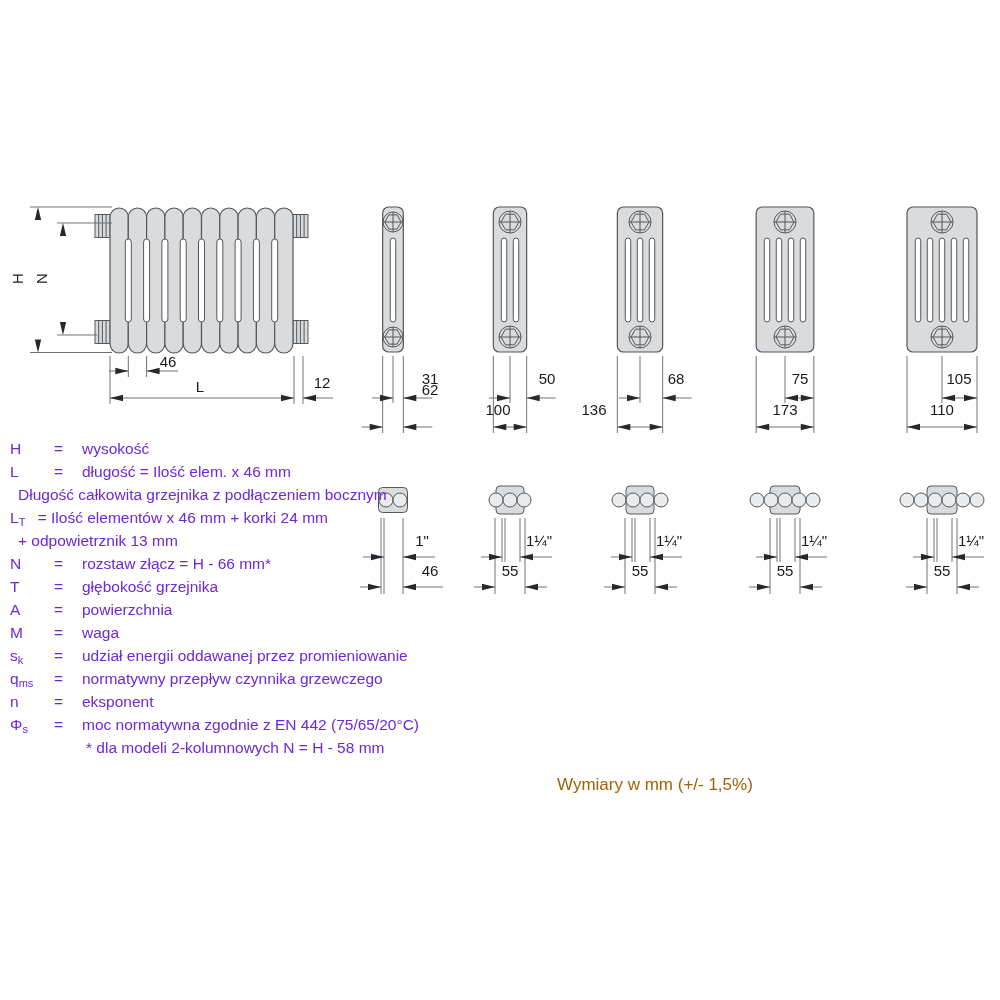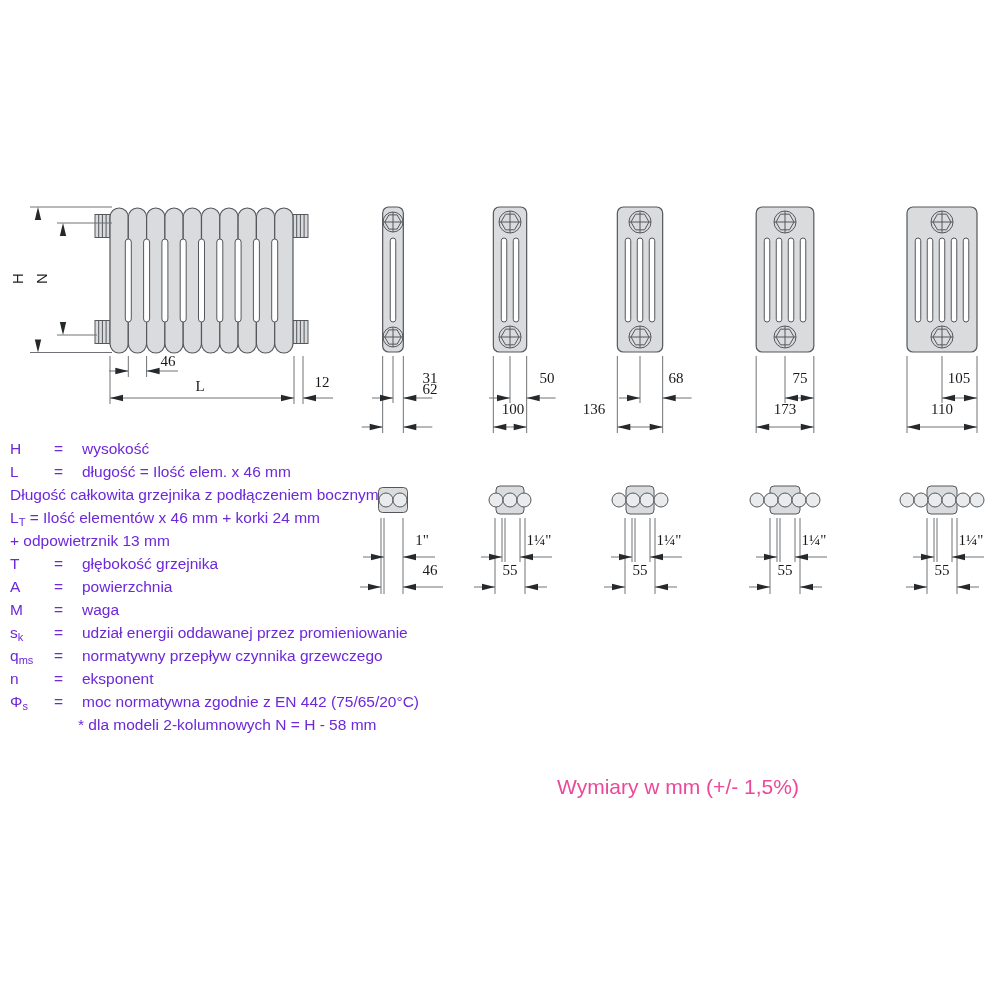--- a/index.html
+++ b/index.html
@@ -1,30 +1,30 @@
 <!DOCTYPE html>
 <html><head>
 <meta charset="utf-8">
 <style>
   html,body{margin:0;padding:0;background:#fff;}
   #canvas{position:relative;width:1000px;height:1000px;background:#fff;overflow:hidden;
           font-family:"Liberation Sans",sans-serif;}
   #art{position:absolute;left:0;top:0;}
   .lbl{position:absolute;font-size:15px;color:#191919;white-space:nowrap;line-height:1;}
-  .ctr{transform:translateX(-50%);font-family:Liberation Serif, serif;}
+  .ctr{transform:translateX(-50%);}
   .rot{transform:rotate(-90deg);}
   .legend{position:absolute;left:10px;top:437px;width:540px;}
   .lr{height:23px;line-height:23px;font-size:15.5px;color:#6d28d9;white-space:nowrap;}
   .lr .sym{display:inline-block;width:44px;}
   .lr .eq{display:inline-block;width:28px;}
   .lr.flow .sym{width:auto;}
-  .lr.flow .txt{margin-left:0;}
+  .lr.flow .txt{margin-left:8px;}
   .lr.indent{padding-left:68px;}
   .sb{font-size:11px;position:relative;top:3px;}
-  .note{position:absolute;left:557px;top:775px;font-size:21px;color:#ec4899;white-space:nowrap;}
+  .note{position:absolute;left:557px;top:775px;font-size:17px;color:#a16207;white-space:nowrap;}
 </style>
 </head>
 <body>
 
 <div id="canvas">
 
   <svg id="art" width="1000" height="1000">
       <g>
         <rect x="95" y="214.5" width="15" height="23" fill="#d9dbdd" stroke="#54585c"></rect>
         <line x1="98.7" y1="214.5" x2="98.7" y2="237.5" stroke="#54585c" stroke-width="1"></line>
@@ -299,21 +299,21 @@
   <span class="lbl ctr" style="left:200px;top:379px">L</span>
   <span class="lbl ctr" style="left:322px;top:375px">12</span>
 
   <span class="lbl ctr" style="left:430px;top:371px">31</span>
   <span class="lbl ctr" style="left:547px;top:371px">50</span>
   <span class="lbl ctr" style="left:676px;top:371px">68</span>
   <span class="lbl ctr" style="left:800px;top:371px">75</span>
   <span class="lbl ctr" style="left:959px;top:371px">105</span>
 
   <span class="lbl ctr" style="left:430px;top:382px">62</span>
-  <span class="lbl ctr" style="left:513px;top:402px">100</span>
+  <span class="lbl ctr" style="left:498px;top:402px">100</span>
   <span class="lbl ctr" style="left:594px;top:402px">136</span>
   <span class="lbl ctr" style="left:785px;top:402px">173</span>
   <span class="lbl ctr" style="left:942px;top:402px">110</span>
 
   <span class="lbl ctr" style="left:422px;top:533px">1"</span>
   <span class="lbl ctr" style="left:539px;top:533px">1¼"</span>
   <span class="lbl ctr" style="left:669px;top:533px">1¼"</span>
   <span class="lbl ctr" style="left:814px;top:533px">1¼"</span>
   <span class="lbl ctr" style="left:971px;top:533px">1¼"</span>
 
@@ -322,20 +322,21 @@
   <span class="lbl ctr" style="left:640px;top:563px">55</span>
   <span class="lbl ctr" style="left:785px;top:563px">55</span>
   <span class="lbl ctr" style="left:942px;top:563px">55</span>
 
   <div class="legend">
     <div class="lr"><span class="sym"><span>H</span><span class="sb"></span></span><span class="eq">=</span><span class="txt">wysokość</span></div>
     <div class="lr"><span class="sym"><span>L</span><span class="sb"></span></span><span class="eq">=</span><span class="txt">długość = Ilość elem. x 46 mm</span></div>
     <div class="lr flow"><span class="txt">Długość całkowita grzejnika z podłączeniem bocznym</span></div>
     <div class="lr flow"><span class="sym"><span>L</span><span class="sb">T</span></span> <span class="txt">= Ilość elementów x 46 mm + korki 24 mm</span></div>
     <div class="lr flow"><span class="txt">+ odpowietrznik 13 mm</span></div>
+    <div class="lr"><span class="sym"><span>N</span><span class="sb"></span></span><span class="eq">=</span><span class="txt">rozstaw złącz = H - 66 mm*</span></div>
     <div class="lr"><span class="sym"><span>T</span><span class="sb"></span></span><span class="eq">=</span><span class="txt">głębokość grzejnika</span></div>
     <div class="lr"><span class="sym"><span>A</span><span class="sb"></span></span><span class="eq">=</span><span class="txt">powierzchnia</span></div>
     <div class="lr"><span class="sym"><span>M</span><span class="sb"></span></span><span class="eq">=</span><span class="txt">waga</span></div>
     <div class="lr"><span class="sym"><span>s</span><span class="sb">k</span></span><span class="eq">=</span><span class="txt">udział energii oddawanej przez promieniowanie</span></div>
     <div class="lr"><span class="sym"><span>q</span><span class="sb">ms</span></span><span class="eq">=</span><span class="txt">normatywny przepływ czynnika grzewczego</span></div>
     <div class="lr"><span class="sym"><span>n</span><span class="sb"></span></span><span class="eq">=</span><span class="txt">eksponent</span></div>
     <div class="lr"><span class="sym"><span>Φ</span><span class="sb">s</span></span><span class="eq">=</span><span class="txt">moc normatywna zgodnie z EN 442 (75/65/20°C)</span></div>
     <div class="lr flow indent"><span class="txt">* dla modeli 2-kolumnowych N = H - 58 mm</span></div>
   </div>
 

